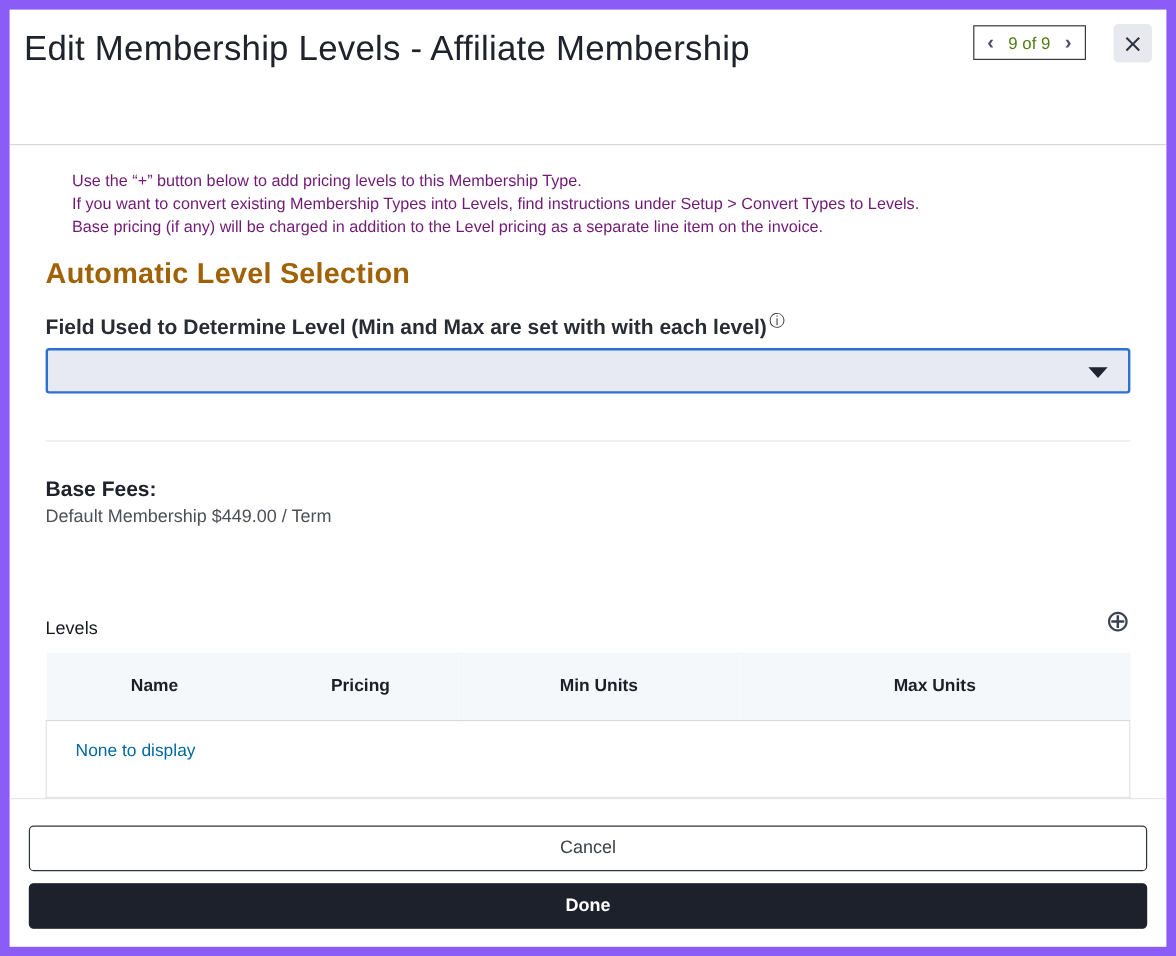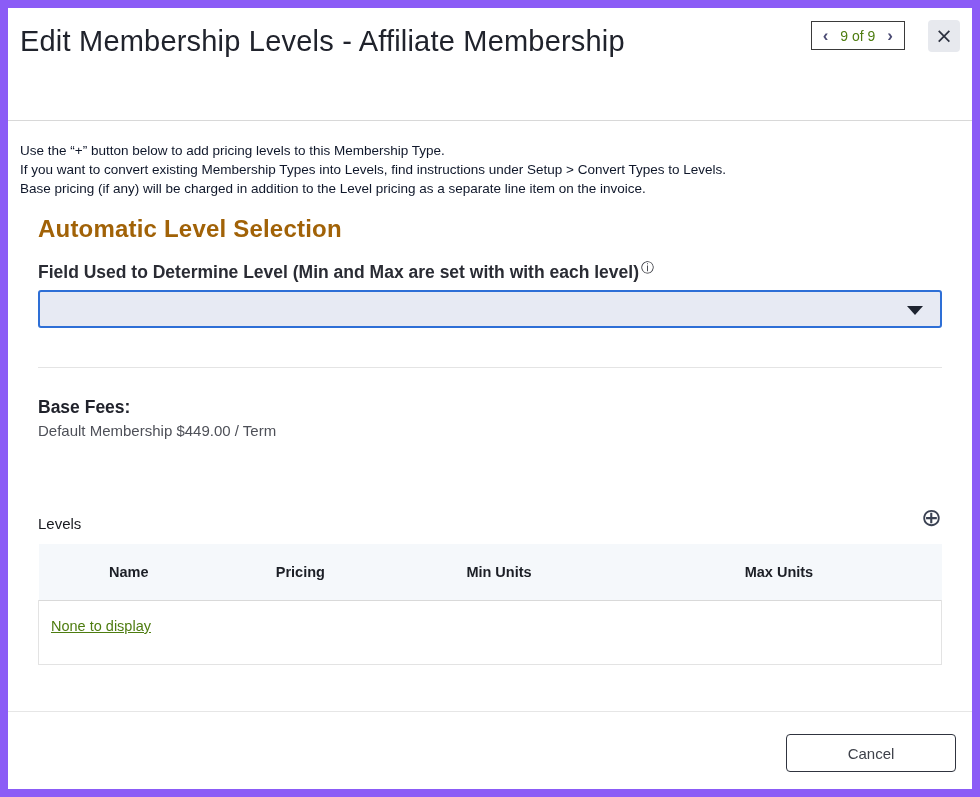--- a/index.html
+++ b/index.html
@@ -43,21 +43,21 @@
     width: 32px; height: 32px; border: none; border-radius: 4px;
     background: #e7e9ee; color: #2c313f; font-size: 21px; line-height: 1;
     cursor: pointer; display: flex; align-items: center; justify-content: center;
     font-family: "DejaVu Sans", sans-serif;
   }
 
   
   .modal-body { flex: 1; padding: 0 0 0 0; }
   .instructions {
     padding: 20px 12px 0 12px;
-    font-size: 13.5px; color: #0f172a; line-height: 19px;
+    font-size: 13.5px; color: #701a75; line-height: 19px; margin-left: 40px;
   }
   .content { padding: 0 30px; }
   .section-heading-muted {
     margin-top: 17px;
     font-size: 24px; color: #a16207; font-weight: 700; letter-spacing: 0.2px;
   }
   .field-label {
     margin-top: 19px;
     font-size: 17.5px; font-weight: 700; color: #2a2c34;
   }
@@ -106,30 +106,30 @@
   }
 
   table.levels-table { width: 100%; border-collapse: collapse; margin-top: 12px; }
   .levels-table thead tr { background: #f5f8fb; height: 56px; }
   .levels-table th {
     font-size: 14.5px; font-weight: 700; color: #1c1f26; text-align: center;
   }
   .levels-table td.empty-cell {
     border: 1px solid #e3e3e3; border-top: 1px solid #d9d9d9;
     background: #fff; height: 64px;
-    font-size: 14.5px; color: #4d7c0f;
-    padding: 0 12px; vertical-align: middle; text-decoration: underline;
+    font-size: 14.5px; color: #0369a1;
+    padding: 0 24px; vertical-align: middle;
   }
   .empty-cell-inner { position: relative; top: -6px; }
 
   
   .modal-footer {
     border-top: 1px solid #e6e6e6;
     padding: 22px 16px 17px 16px;
-    display: flex; justify-content: flex-end; gap: 10px;
+    display: flex; justify-content: flex-end; gap: 10px; flex-direction: column;
   }
   .btn {
     height: 38px; min-width: 170px; border-radius: 4px;
     font-size: 15px; cursor: pointer;
     font-family: "Liberation Sans", sans-serif;
   }
   .btn-cancel {
     background: #ffffff; border: 1px solid #30343f; color: #3e414a;
   }
   .btn-done {
@@ -204,15 +204,16 @@
             </td>
           </tr>
         </tbody>
       </table>
 
     </div>
   </div>
 
   <div class="modal-footer">
     <button class="btn btn-cancel">Cancel</button>
+    <button class="btn btn-done">Done</button>
   </div>
 
 </div>
 
 </body></html>

